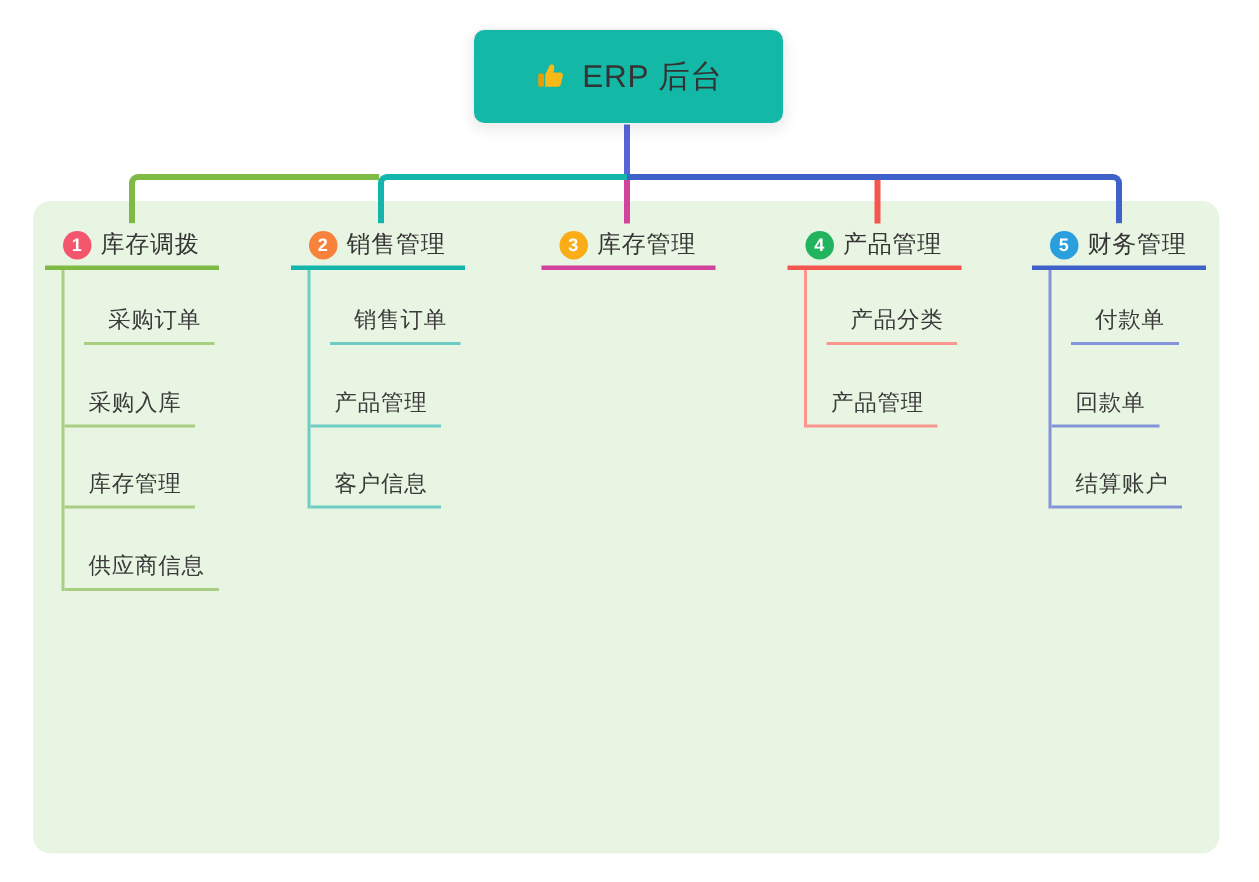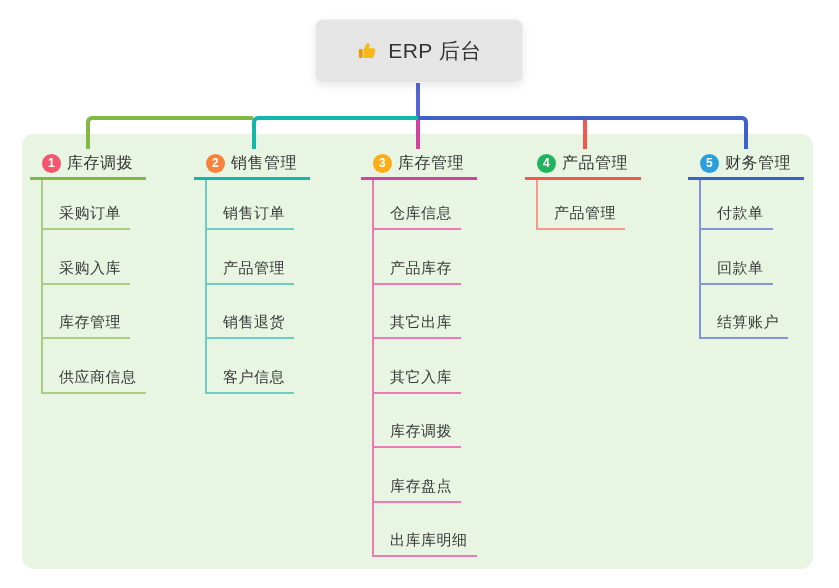--- a/index.html
+++ b/index.html
@@ -12,21 +12,21 @@
 
   
   .panel {
     position:absolute; left:22px; top:134px; width:791px; height:435px;
     border-radius:12px;
   }
 
   
   .root-node {
     position:absolute; left:315px; top:19px; width:208px; height:64px;
-    background:#e5e5e5; border:1px solid #f0f0f0; border-radius:8px;
+    background:#14b8a6; border:1px solid #f0f0f0; border-radius:8px;
     box-shadow:0 3px 10px rgba(0,0,0,0.09);
     display:flex; align-items:center; justify-content:center; gap:10px;
     box-sizing:border-box;
     font-size:21px; font-weight:500; color:#333333; letter-spacing:0.5px;
   }
   .root-node .thumb { display:flex; align-items:center; }
 
   
   .conn { position:absolute; box-sizing:border-box; }
   .conn.root-drop { border-left:4px solid; width:4px; }
@@ -46,21 +46,21 @@
   .badge {
     flex:none; width:19px; height:19px; border-radius:50%;
     display:flex; align-items:center; justify-content:center;
     color:#ffffff; font-size:12px; font-weight:bold;
   }
   .items {
     list-style:none; margin:0 0 0 11px; padding:0;
     border-left:2px solid var(--lc);
   }
   .items li { height:54.5px; display:flex; align-items:flex-end; }
-  .items li:first-child { height:50px; }
+  .items li:first-child { height:50px;margin-left:13px; }
   .items li .node {
     display:block; white-space:nowrap;
     font-size:15px; color:#3a3a3a; letter-spacing:0.5px;
     padding:0 9px 5px 16px;
     border-bottom:2px solid var(--lc);
   }
 </style>
 </head>
 <body>
 
@@ -115,62 +115,39 @@
       <span class="btext">销售管理</span>
     </div>
     <ul class="items">
           <li>
             <span class="node">销售订单</span>
           </li>
           <li>
             <span class="node">产品管理</span>
           </li>
           <li>
-            <span class="node">销售退货</span>
-          </li>
-          <li>
             <span class="node">客户信息</span>
           </li>
         </ul>
   </div>
       <div class="branch" style="left: 361px; --c: #d2439e; --lc: #ee7ab5;">
     <div class="branch-title">
       <span class="badge" style="background: rgb(251, 173, 24);">3</span>
       <span class="btext">库存管理</span>
     </div>
-    <ul class="items">
-          <li>
-            <span class="node">仓库信息</span>
-          </li>
-          <li>
-            <span class="node">产品库存</span>
-          </li>
-          <li>
-            <span class="node">其它出库</span>
-          </li>
-          <li>
-            <span class="node">其它入库</span>
-          </li>
-          <li>
-            <span class="node">库存调拨</span>
-          </li>
-          <li>
-            <span class="node">库存盘点</span>
-          </li>
-          <li>
-            <span class="node">出库库明细</span>
-          </li>
-        </ul>
   </div>
       <div class="branch" style="left: 525px; --c: #f4574e; --lc: #f9968e;">
     <div class="branch-title">
       <span class="badge" style="background: rgb(33, 179, 94);">4</span>
       <span class="btext">产品管理</span>
     </div>
     <ul class="items">
+          <li>
+            <span class="node">产品分类</span>
+          </li>
           <li>
             <span class="node">产品管理</span>
           </li>
         </ul>
   </div>
       <div class="branch" style="left: 688px; --c: #3f62ca; --lc: #8394d8;">
     <div class="branch-title">
       <span class="badge" style="background: rgb(41, 159, 221);">5</span>
       <span class="btext">财务管理</span>
     </div>

